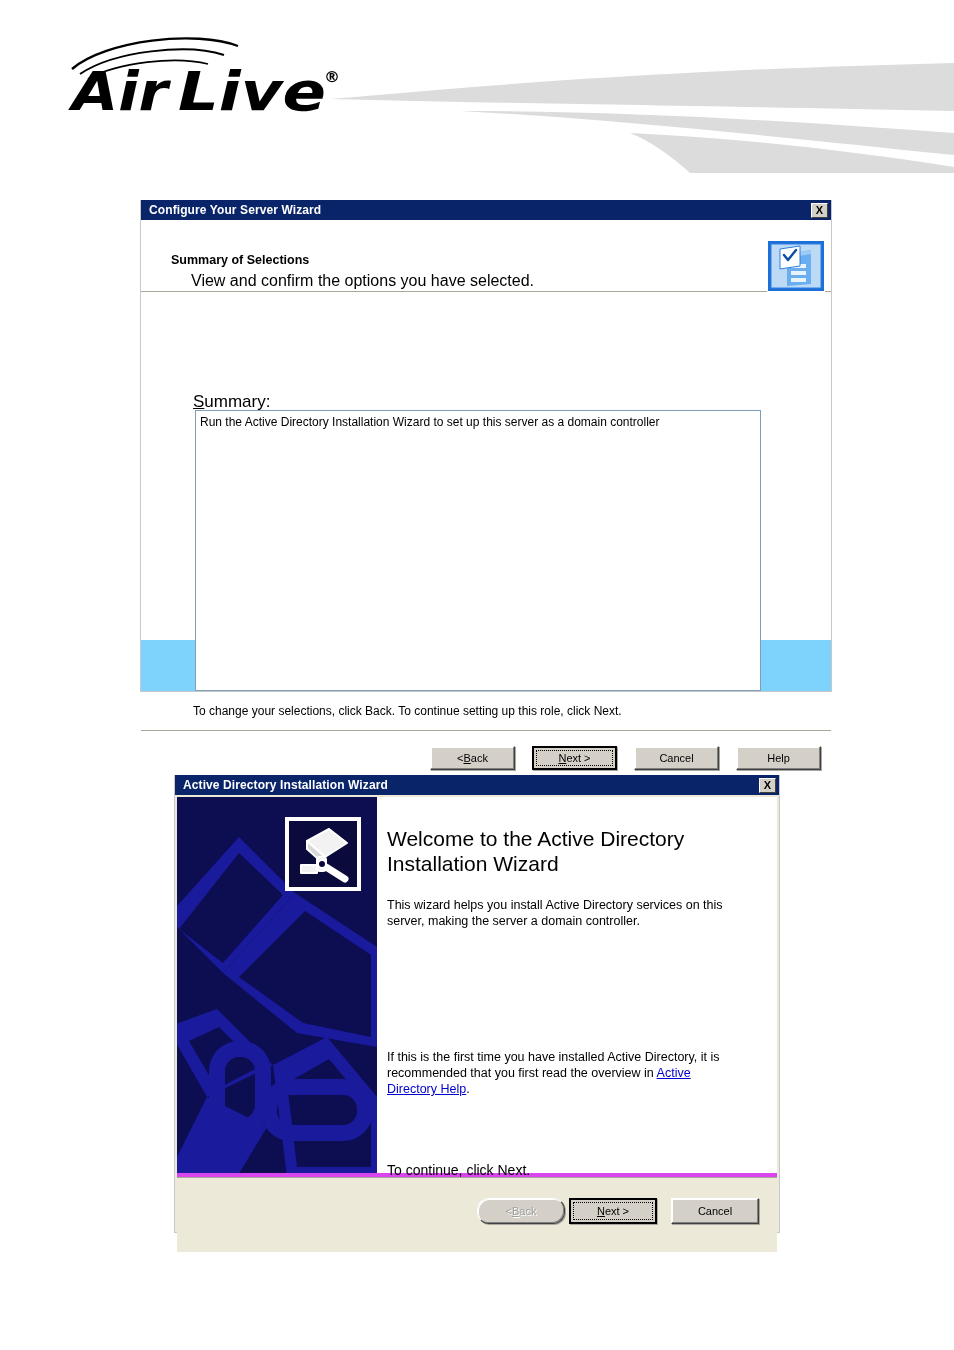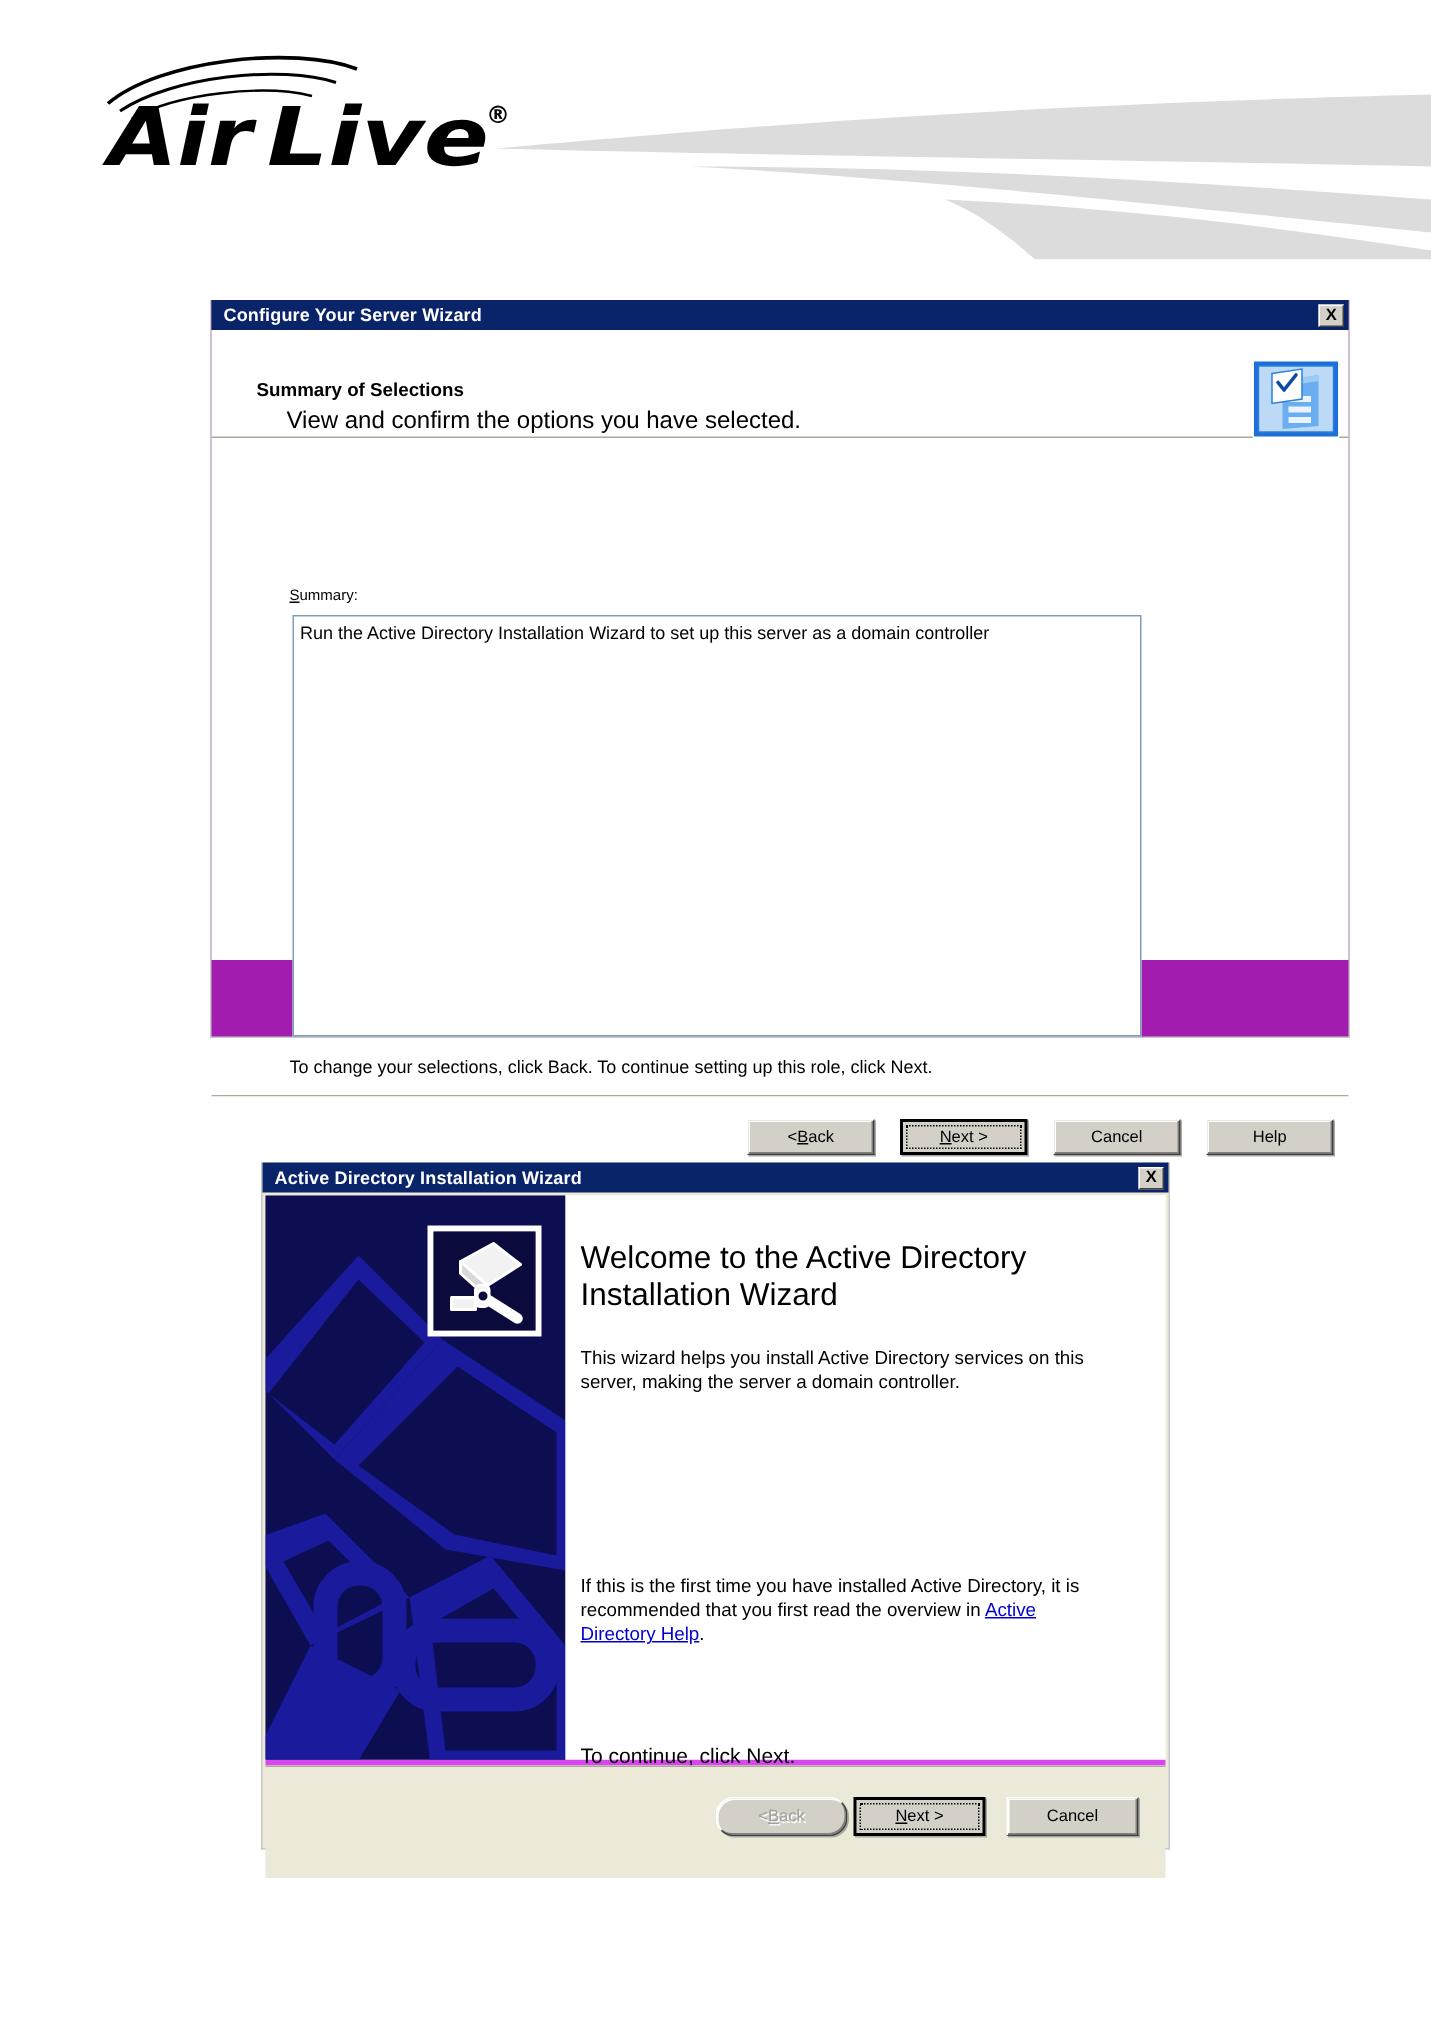--- a/index.html
+++ b/index.html
@@ -77,23 +77,23 @@
     text-align: center;
     box-sizing: border-box;
     cursor: pointer;
     font-family: "Liberation Sans", sans-serif;
   }
 
   
   #dialog-configure-server {
     left: 140px;
     top: 200px;
-    width: 760px;
+    width: 692px;
     height: 492px;
-    background: #a21caf;
+    background: #7dd3fc;
   }
   #cys-header {
     position: relative;
     height: 72px;
     background: #ffffff;
     border-bottom: 1px solid #aca899;
     box-sizing: border-box;
   }
   #cys-header-title {
     position: absolute;
@@ -120,21 +120,21 @@
   #cys-body {
     position: relative;
     height: 348px;
     background: #ffffff;
     padding: 0;
   }
   #cys-summary-label {
     position: absolute;
     left: 52px;
     top: 100px;
-    font-size: 10px;
+    font-size: 17px;
     color: #000000;
   }
   #cys-summary-label u { text-decoration: underline; }
   #summary-textarea {
     position: absolute;
     left: 54px;
     top: 118px;
     width: 566px;
     height: 281px;
     background: #ffffff;

